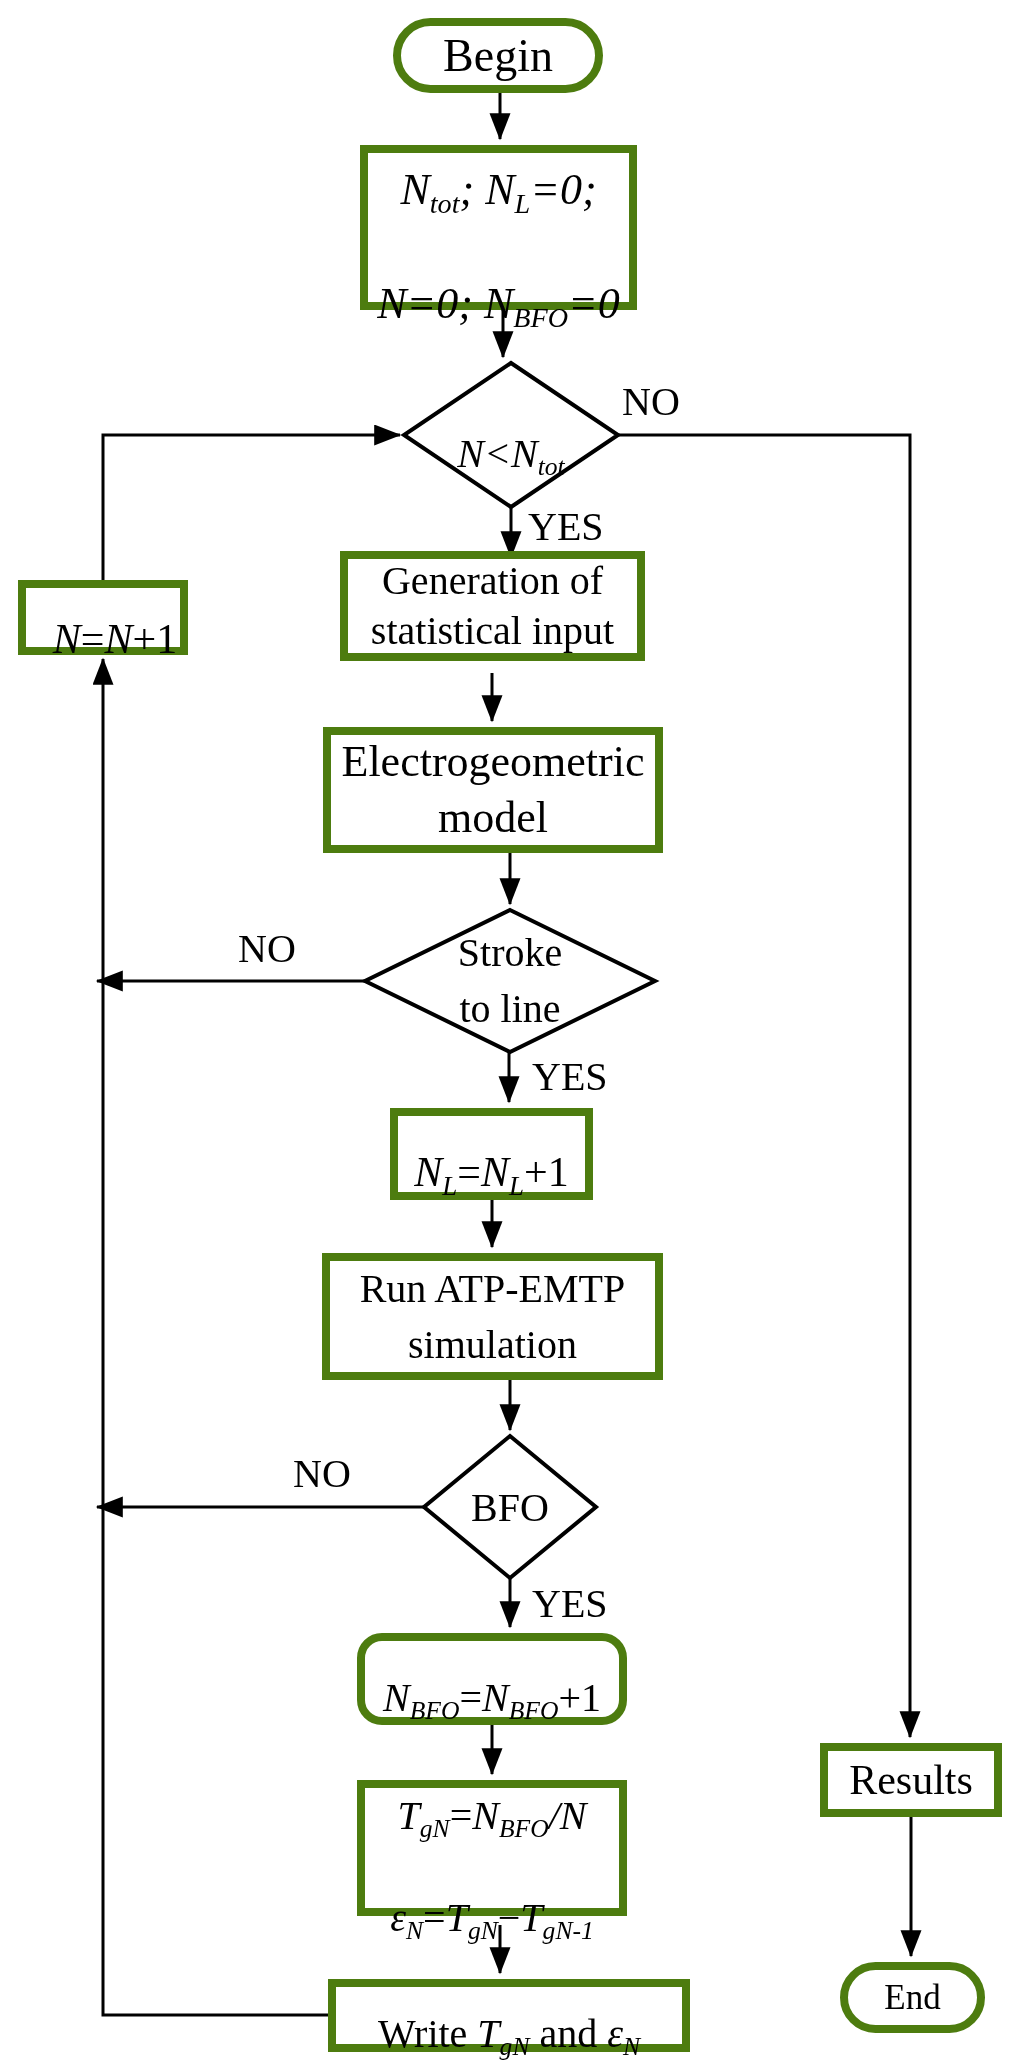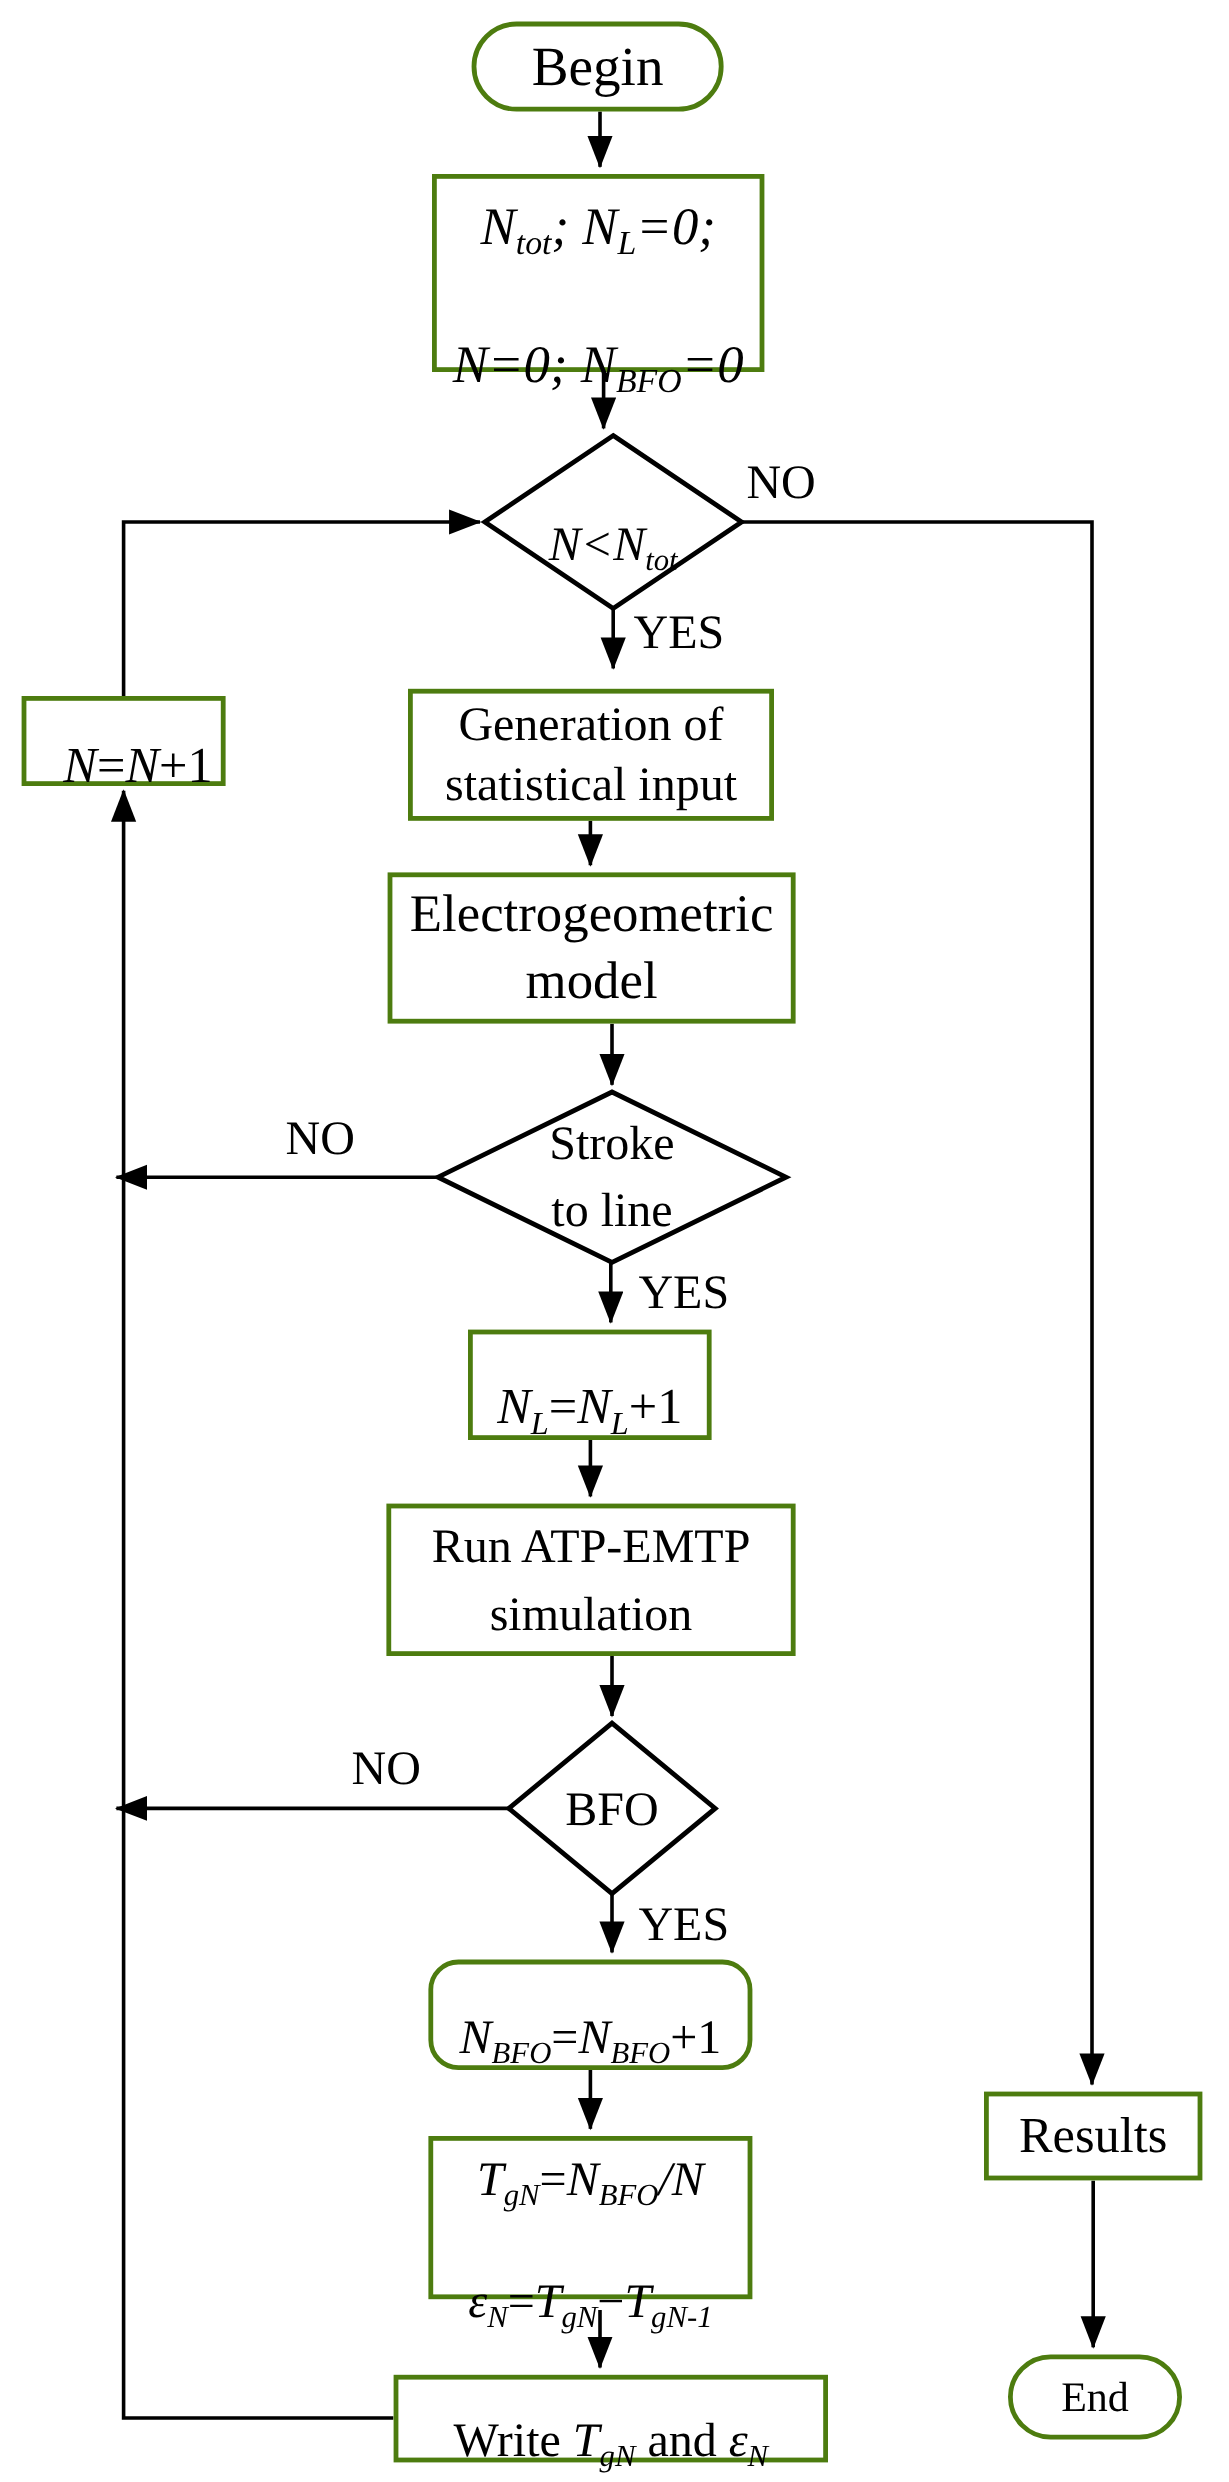--- a/index.html
+++ b/index.html
@@ -4,33 +4,33 @@
 <style>
   html,body{margin:0;padding:0;background:#ffffff;}
   #canvas{
     position:relative;width:1024px;height:2068px;background:#ffffff;overflow:hidden;
     font-family:"Liberation Serif","DejaVu Serif",serif;color:#000;
   }
   #wires{position:absolute;left:0;top:0;z-index:1;}
   .node{
     position:absolute;z-index:2;box-sizing:border-box;
     display:flex;flex-direction:column;align-items:center;justify-content:center;
-    text-align:center;background:#fff;border:4px solid #4d7c0f;
+    text-align:center;background:#fff;border:8px solid #4d7c0f;
   }
   .node.noborder{border:none;background:transparent;}
   .stadium{border-radius:40px;}
   .lbl{position:absolute;z-index:3;white-space:pre;}
   .fline{white-space:pre;margin-top:42px;}
   .p-v{font-style:italic;}
   .p-n{font-style:normal;}
   .p-b{font-style:italic;font-size:0.64em;vertical-align:-0.32em;}
   
   #begin  {left:393px;top:18px;  width:210px;height:75px; font-size:46px;}
   #init   {left:360px;top:145px; width:277px;height:165px;font-size:44px;gap:16px;}
-  #gen    {left:340px;top:574px; width:305px;height:110px;font-size:40px;line-height:50px;}
+  #gen    {left:340px;top:551px; width:305px;height:110px;font-size:40px;line-height:50px;}
   #egm    {left:323px;top:727px; width:340px;height:126px;font-size:44px;line-height:56px;}
   #nl     {left:390px;top:1108px;width:203px;height:92px; font-size:42px;}
   #run    {left:322px;top:1253px;width:341px;height:127px;font-size:40px;line-height:56px;justify-content:center;}
   #nbfo   {left:357px;top:1633px;width:270px;height:92px; font-size:40px;border-radius:25px;}
   #tgn    {left:357px;top:1780px;width:270px;height:136px;font-size:40px;gap:8px;}
   #write  {left:328px;top:1979px;width:362px;height:73px; font-size:40px;}
   #nplus  {left:18px; top:580px; width:170px;height:75px; font-size:42px;padding-left:24px;}
   #results{left:820px;top:1743px;width:182px;height:74px; font-size:42px;}
   #endn   {left:840px;top:1962px;width:145px;height:71px; font-size:35px;border-radius:36px;}
   #d1lbl  {left:404px;top:400px; width:214px;height:70px; font-size:40px;}

